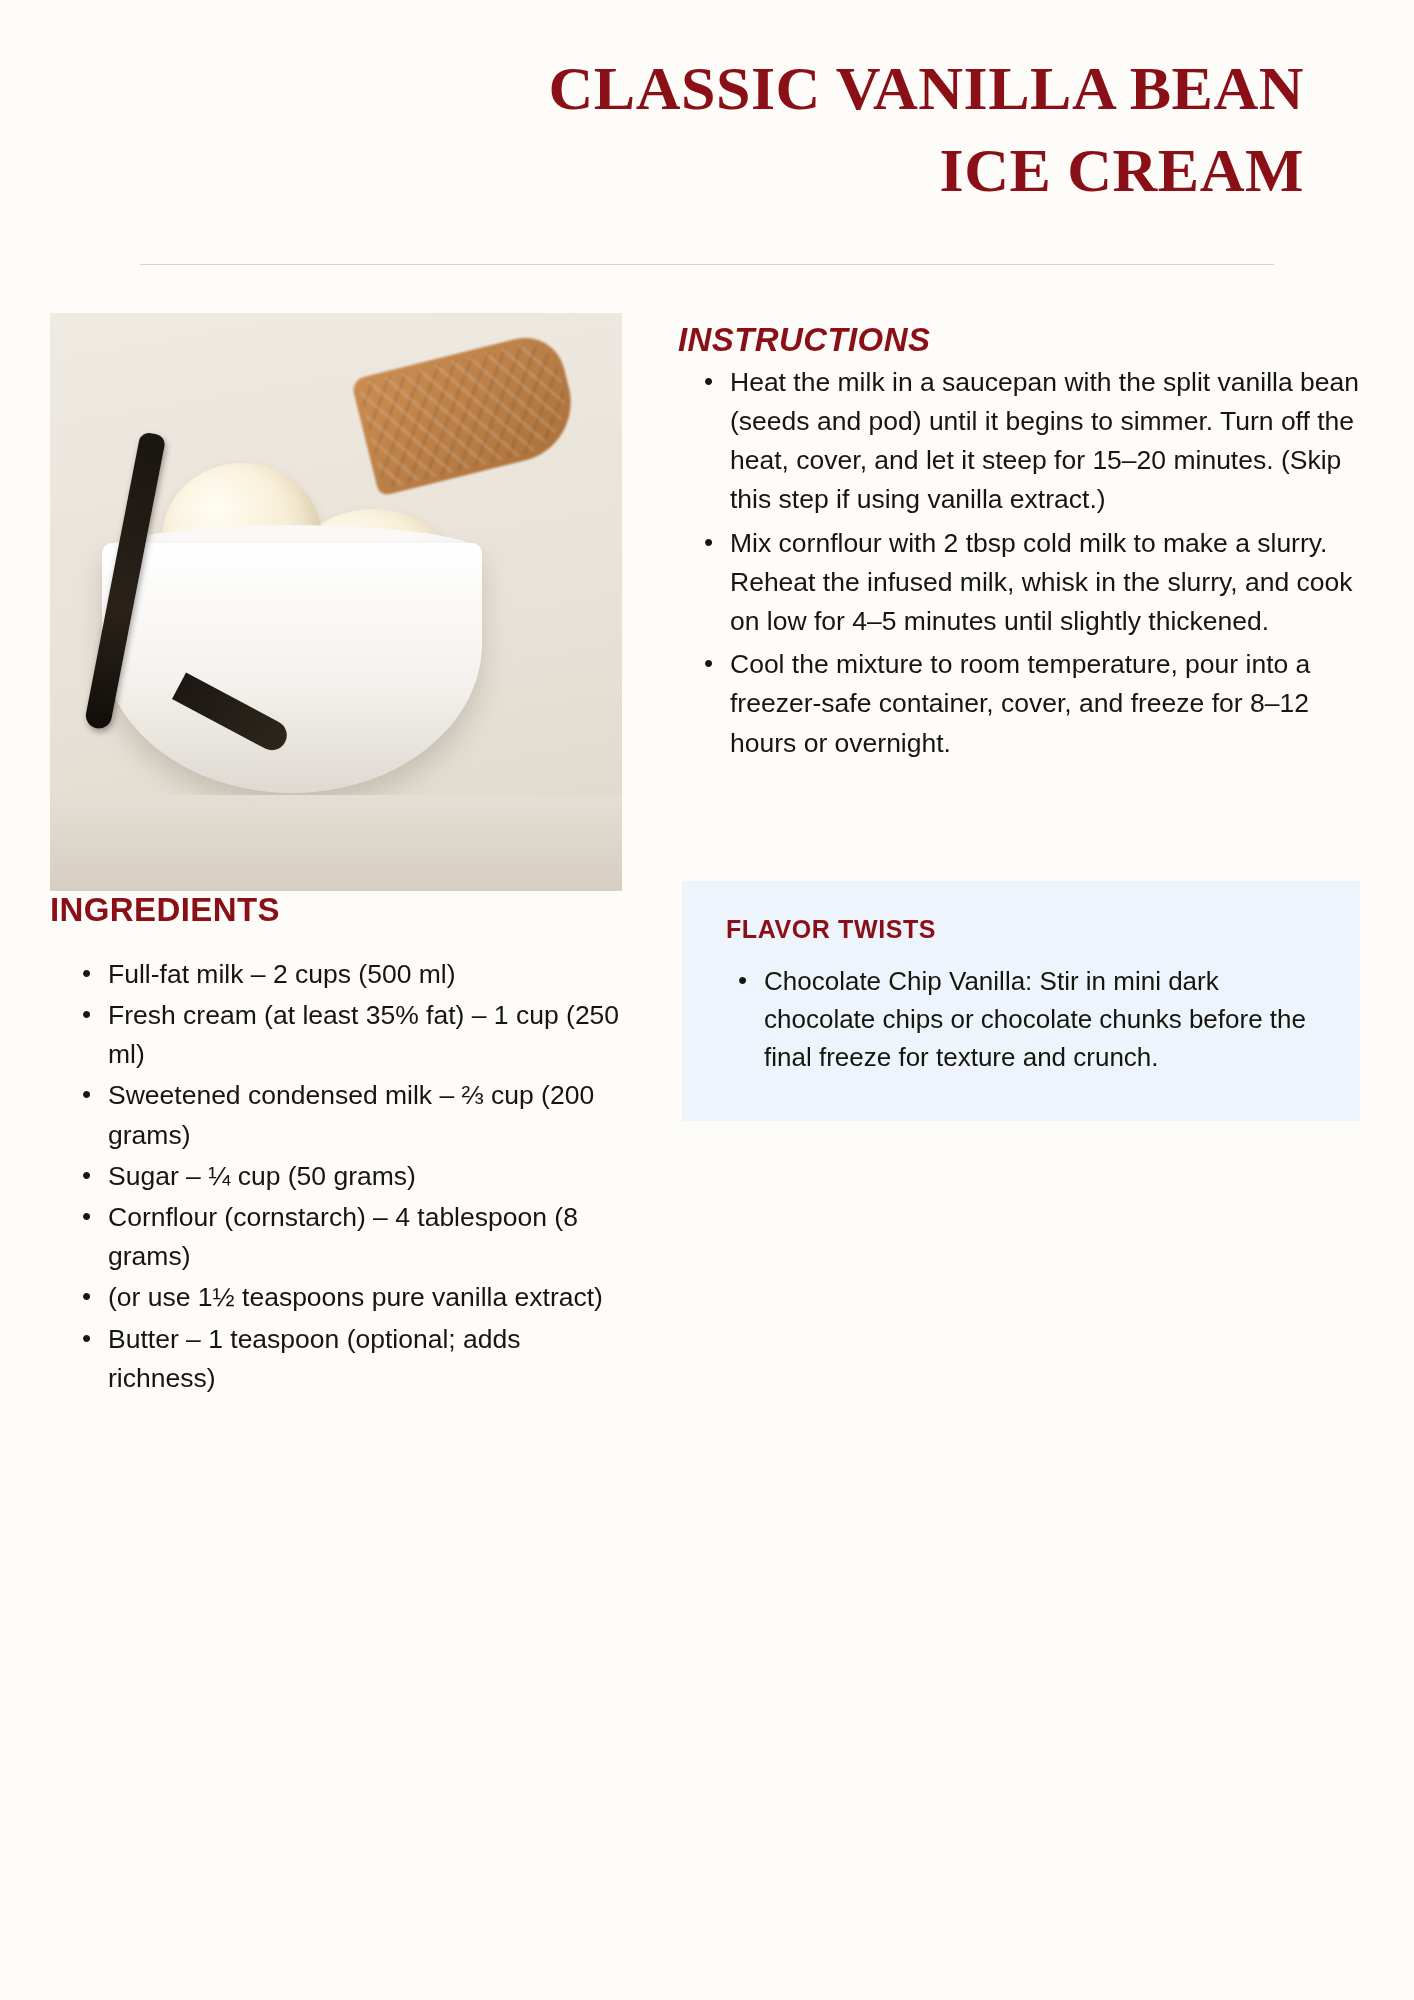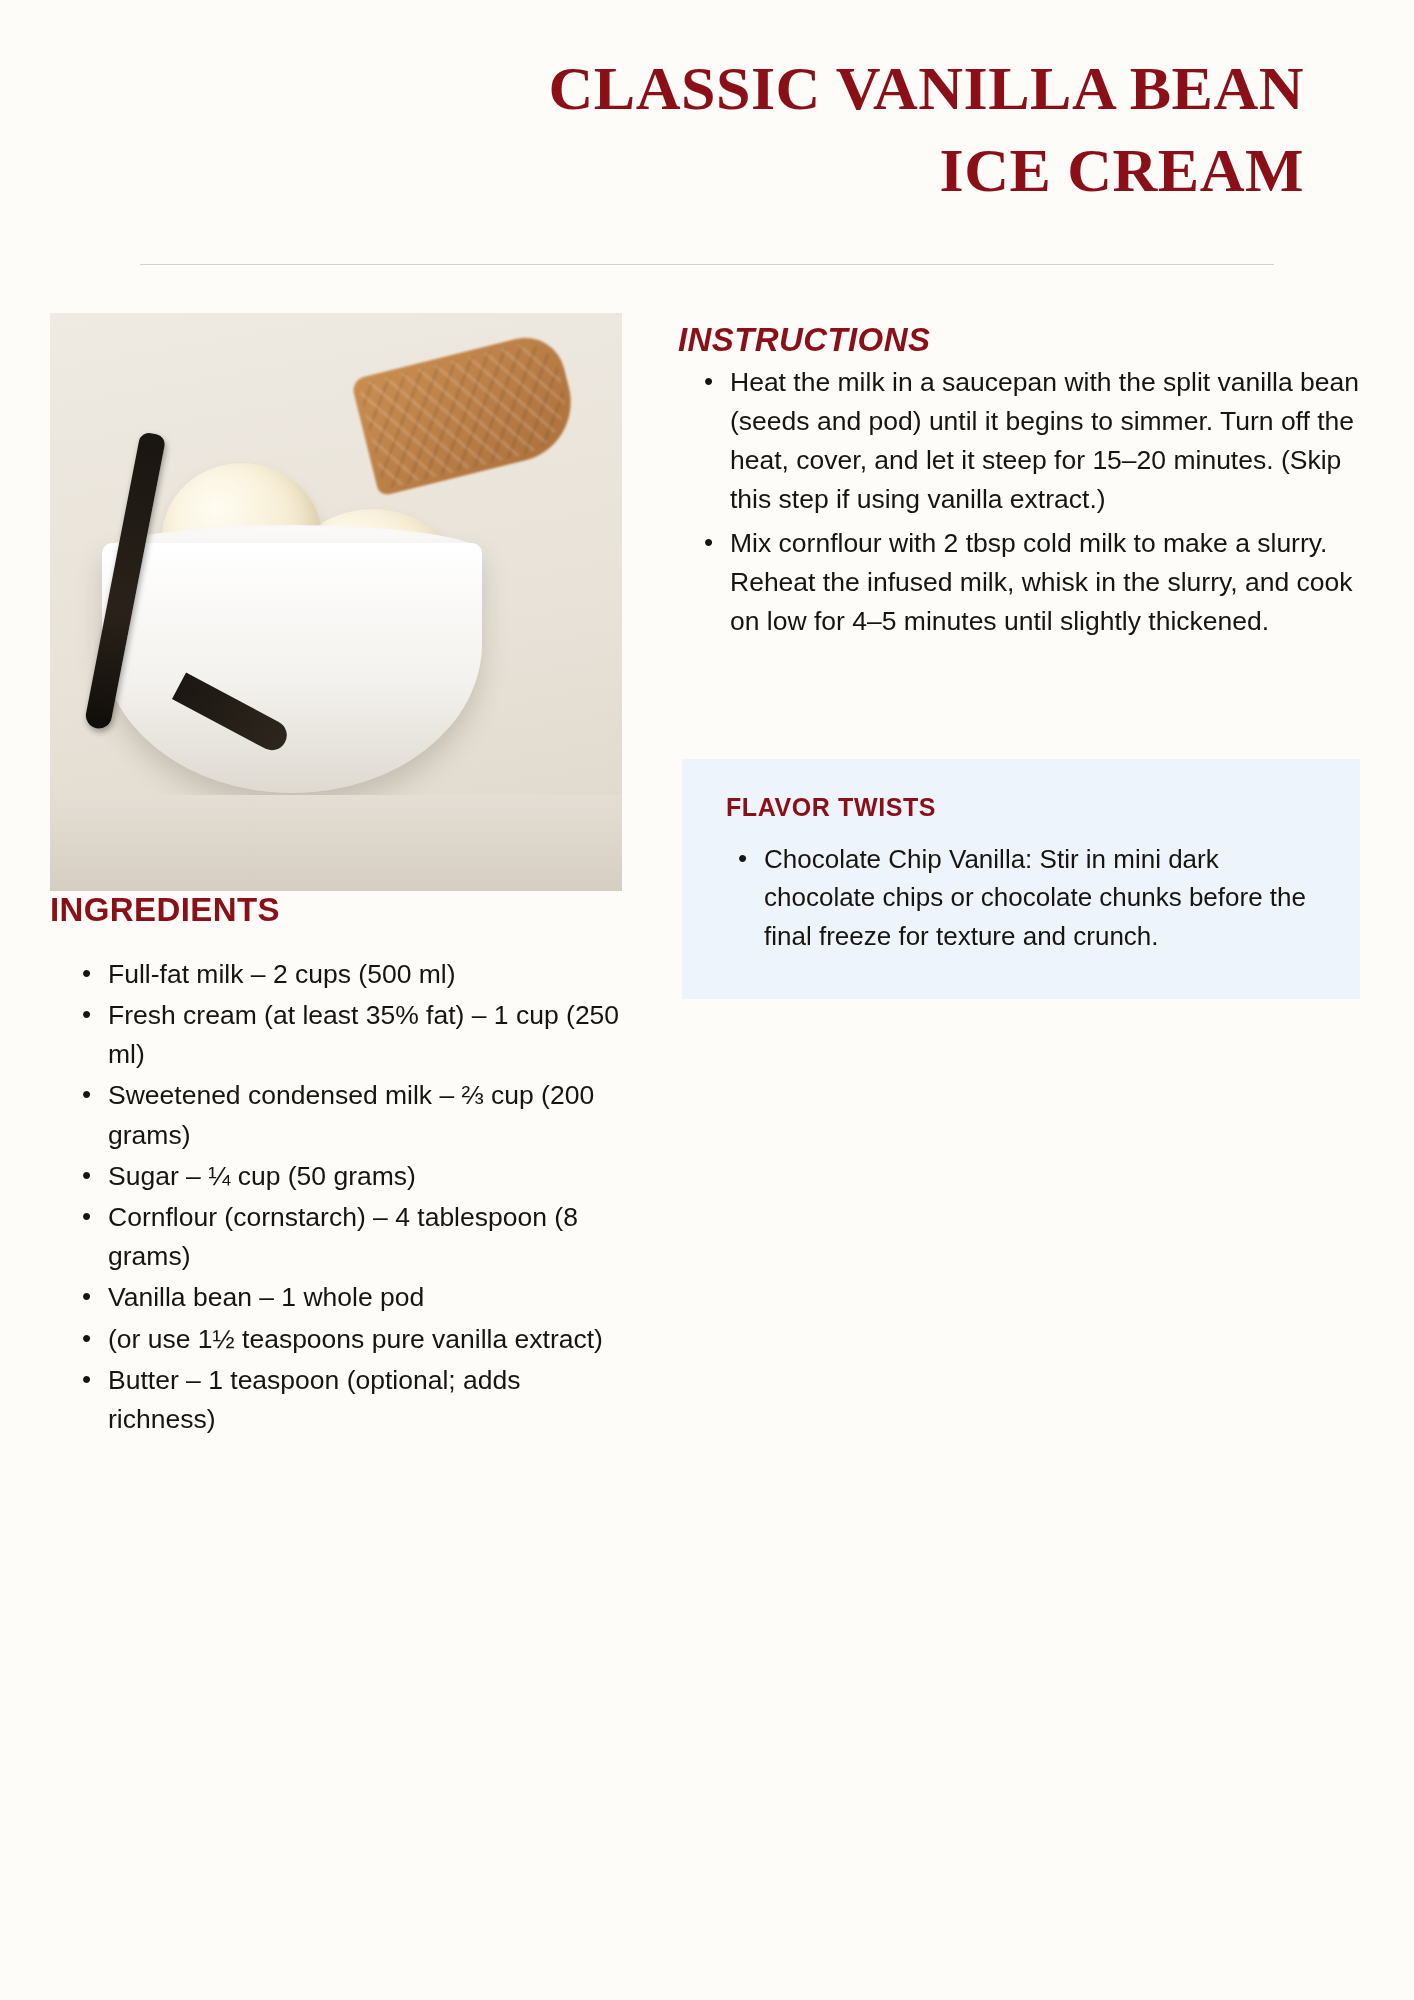--- a/index.html
+++ b/index.html
@@ -230,34 +230,34 @@
       </div>
 
       <h2 class="section ingredients-head">INGREDIENTS</h2>
 
       <ul class="list">
         <li>Full-fat milk – 2 cups (500 ml)</li>
         <li>Fresh cream (at least 35% fat) – 1 cup (250 ml)</li>
         <li>Sweetened condensed milk – ⅔ cup (200 grams)</li>
         <li>Sugar – ¼ cup (50 grams)</li>
         <li>Cornflour (cornstarch) – 4 tablespoon (8 grams)</li>
-        <li>Vanilla bean – 1 whole pod</li>
         <li>(or use 1½ teaspoons pure vanilla extract)</li>
         <li>Butter – 1 teaspoon (optional; adds richness)</li>
       </ul>
 
     </div>
 
     <div class="col-right">
 
       <h2 class="section instructions-head">INSTRUCTIONS</h2>
 
       <ul class="list">
         <li>Heat the milk in a saucepan with the split vanilla bean (seeds and pod) until it begins to simmer. Turn off the heat, cover, and let it steep for 15–20 minutes. (Skip this step if using vanilla extract.)</li>
         <li>Mix cornflour with 2 tbsp cold milk to make a slurry. Reheat the infused milk, whisk in the slurry, and cook on low for 4–5 minutes until slightly thickened.</li>
+        <li>Cool the mixture to room temperature, pour into a freezer-safe container, cover, and freeze for 8–12 hours or overnight.</li>
       </ul>
 
       <div class="callout">
         <h3>FLAVOR TWISTS</h3>
         <ul class="list">
           <li>Chocolate Chip Vanilla: Stir in mini dark chocolate chips or chocolate chunks before the final freeze for texture and crunch.</li>
         </ul>
       </div>
 
     </div>

